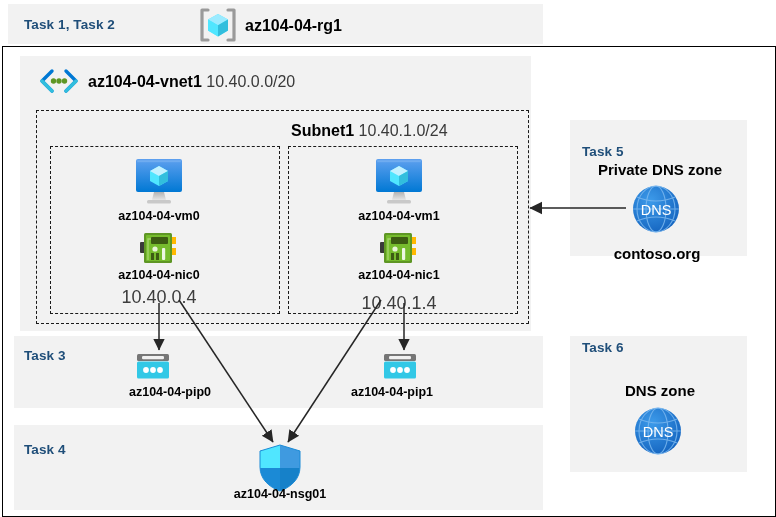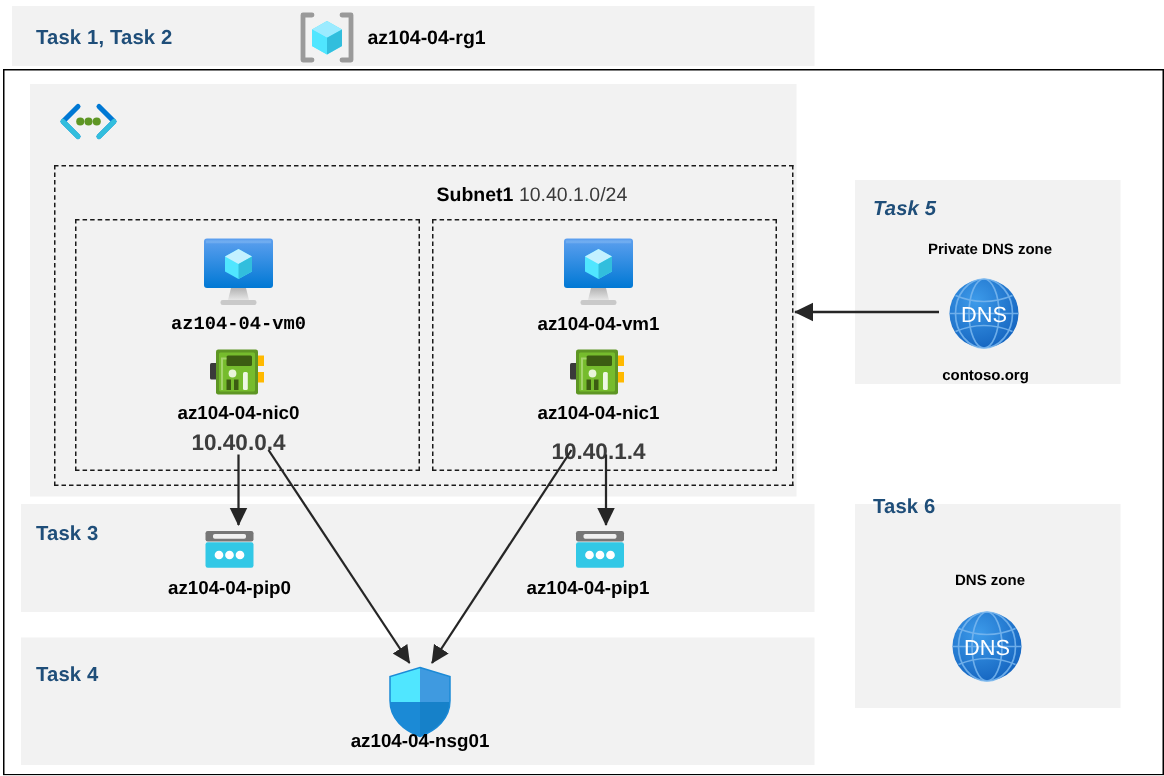--- a/index.html
+++ b/index.html
@@ -21,48 +21,48 @@
     position:absolute;
     color:#1F4E79;
     font-weight:bold;
     font-size:13.5px;
     letter-spacing:.1px;
     white-space:nowrap;
   }
   .title-bold{
     position:absolute;
     font-weight:bold;
-    font-size:13px;
+    font-size:16px;
     color:#000000;
     white-space:nowrap;
   }
   .title-bold .light{font-weight:normal;color:#3a3a3a;}
 
   .node-label{
     position:absolute;
     font-weight:bold;
     font-size:12.5px;
     color:#000000;
     text-align:center;
     white-space:nowrap;
     transform:translateX(-50%);
   }
   .node-sub{
     position:absolute;
+    font-weight:normal;
+    font-size:18px;
+    color:#3d3d3d;
+    text-align:center;
+    white-space:nowrap;
+    transform:translateX(-50%);
+  }
+  .hdr-center{
+    position:absolute;
     font-weight:bold;
     font-size:15px;
-    color:#3d3d3d;
-    text-align:center;
-    white-space:nowrap;
-    transform:translateX(-50%);
-  }
-  .hdr-center{
-    position:absolute;
-    font-weight:bold;
-    font-size:10px;
     color:#000000;
     white-space:nowrap;
     transform:translateX(-50%);
     text-align:left;
   }
 
   .icon{position:absolute;}
   svg{display:block;overflow:visible;}
   #wires{position:absolute;left:0;top:0;width:776px;height:517px;pointer-events:none;}
 </style>
@@ -114,20 +114,24 @@
       <path d="M14 3 L4 13" stroke="#32bedd" stroke-width="3.4" stroke-linecap="round" opacity="0"></path>
       <path d="M4 13 L14 23" fill="none" stroke="#32bedd" stroke-width="3.4" stroke-linecap="round"></path>
       <path d="M28 3 L38 13 L28 23" fill="none" stroke="#0078d4" stroke-width="3.4" stroke-linecap="round" stroke-linejoin="round"></path>
       <path d="M38 13 L28 23" fill="none" stroke="#32bedd" stroke-width="3.4" stroke-linecap="round"></path>
       <circle cx="15.5" cy="13" r="2.7" fill="#5e9624"></circle>
       <circle cx="21" cy="13" r="2.7" fill="#5e9624"></circle>
       <circle cx="26.5" cy="13" r="2.7" fill="#5e9624"></circle>
     </svg>
   </div>
 
+  <div class="title-bold" style="left:88px;top:73px;">
+    <span>az104-04-vnet1</span>
+    <span class="light">10.40.0.0/20</span>
+  </div>
 
 
   <div class="icon" style="left:131px;top:157px;">
     <svg width="56" height="50" viewBox="0 0 56 50">
       <defs>
         <linearGradient id="vmg0" x1="0" y1="0" x2="0" y2="1">
           <stop offset="0" stop-color="#5ea0ef"></stop>
           <stop offset="1" stop-color="#0078d4"></stop>
         </linearGradient>
         <linearGradient id="stand0" x1="0" y1="0" x2="0" y2="1">
@@ -138,21 +142,21 @@
       <rect x="5" y="2" width="46" height="33" rx="2" fill="url(#vmg0)"></rect>
       <rect x="6.2" y="3.2" width="43.6" height="2" fill="#7fb5f2" opacity=".6"></rect>
       <path d="M23 35 L33 35 L35 43 L21 43 Z" fill="url(#stand0)"></path>
       <rect x="16" y="43" width="24" height="3.4" rx="1.5" fill="#c9c9c9"></rect>
       <polygon points="28,9 37,14 37,24 28,29 19,24 19,14" fill="#50e6ff"></polygon>
       <polygon points="28,9 37,14 28,19 19,14" fill="#c3f1ff"></polygon>
       <polygon points="28,19 37,14 37,24 28,29" fill="#32bedd"></polygon>
     </svg>
   </div>
 
-  <div class="node-label" style="left:159px;top:209px;font-family:Liberation Mono, monospace;">az104-04-vm0</div>
+  <div class="node-label" style="left:159px;top:209px;">az104-04-vm0</div>
 
   <div class="icon" style="left:139px;top:229px;">
     <svg width="40" height="38" viewBox="0 0 40 38">
       <rect x="30" y="8" width="7" height="7" fill="#ffb900"></rect>
       <rect x="30" y="19" width="7" height="7" fill="#ffb900"></rect>
       <rect x="1" y="13" width="6" height="11" rx="1" fill="#3a3a3a"></rect>
       <rect x="5" y="4" width="28" height="30" rx="1.5" fill="#5e9624"></rect>
       <rect x="7" y="6" width="24" height="26" rx="1" fill="#76bc2d"></rect>
       <rect x="12" y="8" width="17" height="7" rx="1" fill="#3c5c12"></rect>
       <circle cx="16" cy="20" r="2.6" fill="#e8f5d8"></circle>
@@ -222,21 +226,21 @@
     <svg width="40" height="32" viewBox="0 0 40 32">
       <rect x="4" y="2" width="32" height="7" rx="1.5" fill="#767676"></rect>
       <rect x="9" y="4" width="22" height="3.2" rx="1.2" fill="#f0f0f0"></rect>
       <rect x="4" y="9.5" width="32" height="17" rx="1.5" fill="#32c8e6"></rect>
       <circle cx="13" cy="18" r="2.9" fill="#ffffff"></circle>
       <circle cx="20" cy="18" r="2.9" fill="#ffffff"></circle>
       <circle cx="27" cy="18" r="2.9" fill="#ffffff"></circle>
     </svg>
   </div>
 
-  <div class="node-label" style="left:153px;top:385px;">az104-04-pip0</div>
+  <div class="node-label" style="left:170px;top:385px;">az104-04-pip0</div>
 
   <div class="icon" style="left:380px;top:352px;">
     <svg width="40" height="32" viewBox="0 0 40 32">
       <rect x="4" y="2" width="32" height="7" rx="1.5" fill="#767676"></rect>
       <rect x="9" y="4" width="22" height="3.2" rx="1.2" fill="#f0f0f0"></rect>
       <rect x="4" y="9.5" width="32" height="17" rx="1.5" fill="#32c8e6"></rect>
       <circle cx="13" cy="18" r="2.9" fill="#ffffff"></circle>
       <circle cx="20" cy="18" r="2.9" fill="#ffffff"></circle>
       <circle cx="27" cy="18" r="2.9" fill="#ffffff"></circle>
     </svg>
@@ -258,21 +262,21 @@
         <rect x="23" y="0" width="23" height="25" fill="#3f9ae0"></rect>
         <rect x="0" y="25" width="23" height="25" fill="#1b8ad6"></rect>
         <rect x="23" y="25" width="23" height="25" fill="#1681c9"></rect>
       </g>
       <path d="M23 2 L43 8 L43 24 C43 36 34 44 23 48 C12 44 3 36 3 24 L3 8 Z" fill="none" stroke="#1b8ad6" stroke-width="1"></path>
     </svg>
   </div>
 
   <div class="node-label" style="left:280px;top:487px;">az104-04-nsg01</div>
 
-  <div class="task-label" style="left:582px;top:131px;font-style:italic;">Task 5</div>
+  <div class="task-label" style="left:582px;top:144px;">Task 5</div>
 
   <div class="hdr-center" style="left:660px;top:161px;">Private DNS zone</div>
 
   <div class="icon" style="left:630px;top:183px;">
     <svg width="52" height="52" viewBox="0 0 52 52">
       <defs>
         <radialGradient id="dnsg5" cx="38%" cy="32%" r="72%">
           <stop offset="0" stop-color="#3d9bea"></stop>
           <stop offset="1" stop-color="#1565c0"></stop>
         </radialGradient>
@@ -284,21 +288,21 @@
         <line x1="3" y1="26" x2="49" y2="26"></line>
         <path d="M7 14 Q26 22 45 14"></path>
         <path d="M7 38 Q26 30 45 38"></path>
       </g>
       <text x="26" y="31.5" text-anchor="middle" font-family="Liberation Sans, sans-serif" font-size="14.5" fill="#ffffff">DNS</text>
     </svg>
   </div>
 
   <div class="hdr-center" style="left:657px;top:229px;margin-top:16px;">contoso.org</div>
 
-  <div class="task-label" style="left:582px;top:330px;">Task 6</div>
+  <div class="task-label" style="left:582px;top:340px;">Task 6</div>
 
   <div class="hdr-center" style="left:660px;top:382px;">DNS zone</div>
 
   <div class="icon" style="left:632px;top:405px;">
     <svg width="52" height="52" viewBox="0 0 52 52">
       <defs>
         <radialGradient id="dnsg6" cx="38%" cy="32%" r="72%">
           <stop offset="0" stop-color="#3d9bea"></stop>
           <stop offset="1" stop-color="#1565c0"></stop>
         </radialGradient>

